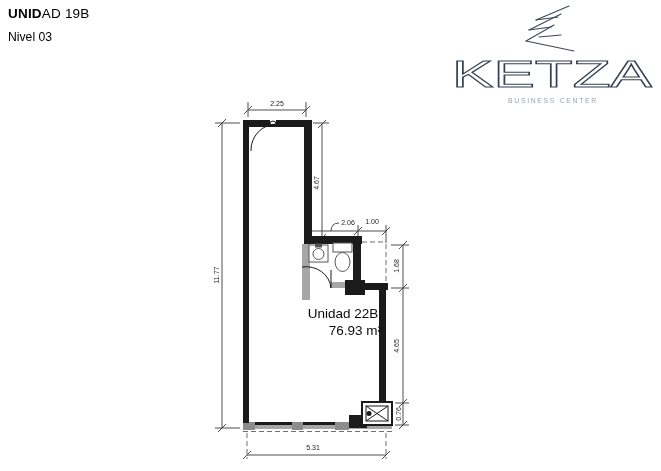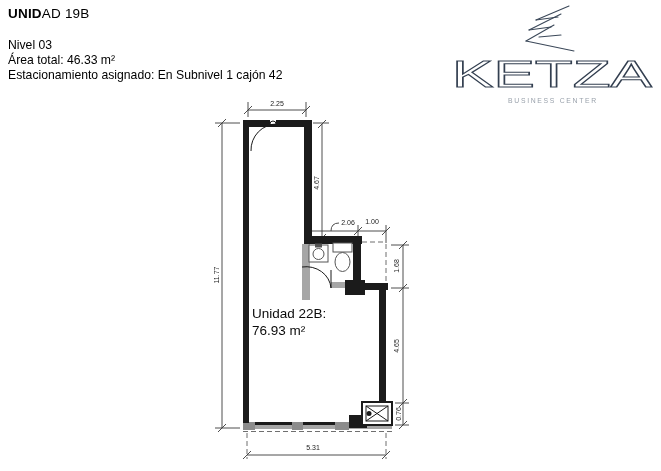--- a/index.html
+++ b/index.html
@@ -4,36 +4,36 @@
 <style>
   html,body{margin:0;padding:0;}
   body{
     width:661px;height:471px;position:relative;background:#ffffff;
     font-family:"Liberation Sans", sans-serif;color:#000;overflow:hidden;
   }
   .abs{position:absolute;}
   
   .title{left:8px;top:6px;font-size:13.5px;letter-spacing:.2px;}
   .title b{font-weight:bold;}
-  .hlines{left:8px;top:38px;font-size:12.2px;line-height:15px;white-space:pre;}
+  .hlines{left:8px;top:30px;font-size:12.2px;line-height:15px;white-space:pre;}
   
   .brand-tagline{letter-spacing:2px;}
   
   .dim{position:absolute;font-size:7px;color:#222;width:34px;text-align:center;line-height:8px;}
   .dim.v{transform:rotate(-90deg);}
   
-  .unit-label{left:252px;top:305px;width:130px;text-align:left;font-size:13.5px;line-height:17px;color:#0b0b0b;}
+  .unit-label{left:252px;top:305px;width:130px;text-align:right;font-size:13.5px;line-height:17px;color:#0b0b0b;}
   svg{position:absolute;left:0;top:0;}
 </style>
 </head>
 <body>
 
 <div class="abs title"><b>UNID</b><span>AD 19B</span></div>
 
-<div class="abs hlines"><span>Nivel 03</span><br><span>Área total: 46.33 m²</span><br><span>Estacionamiento asignado: En Subnivel 1 cajón 42</span></div>
+<div class="abs hlines"><span>Nivel 03</span><br><br></div>
 
 <svg width="661" height="471" viewBox="0 0 661 471">
   <g fill="none" stroke="#3b4859" stroke-width="1.1" stroke-linecap="round">
     <path d="M 569,6 L 536,20"></path>
     <path d="M 536,20 L 558,17"></path>
     <path d="M 561,14 L 529,30"></path>
     <path d="M 529,30 L 551,27"></path>
     <path d="M 554,25 L 526,41"></path>
     <path d="M 539,37 L 561,35"></path>
     <path d="M 526,41 L 574,51"></path>

